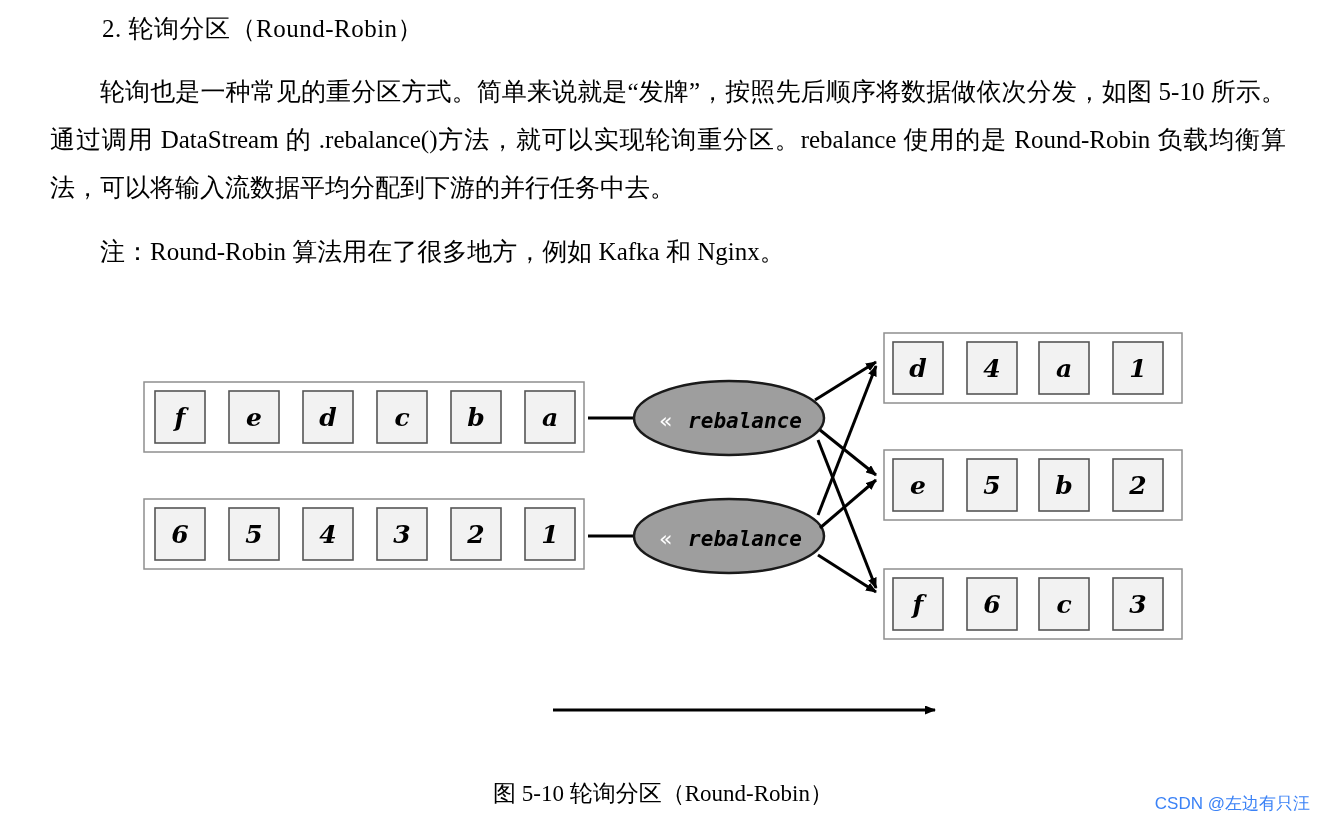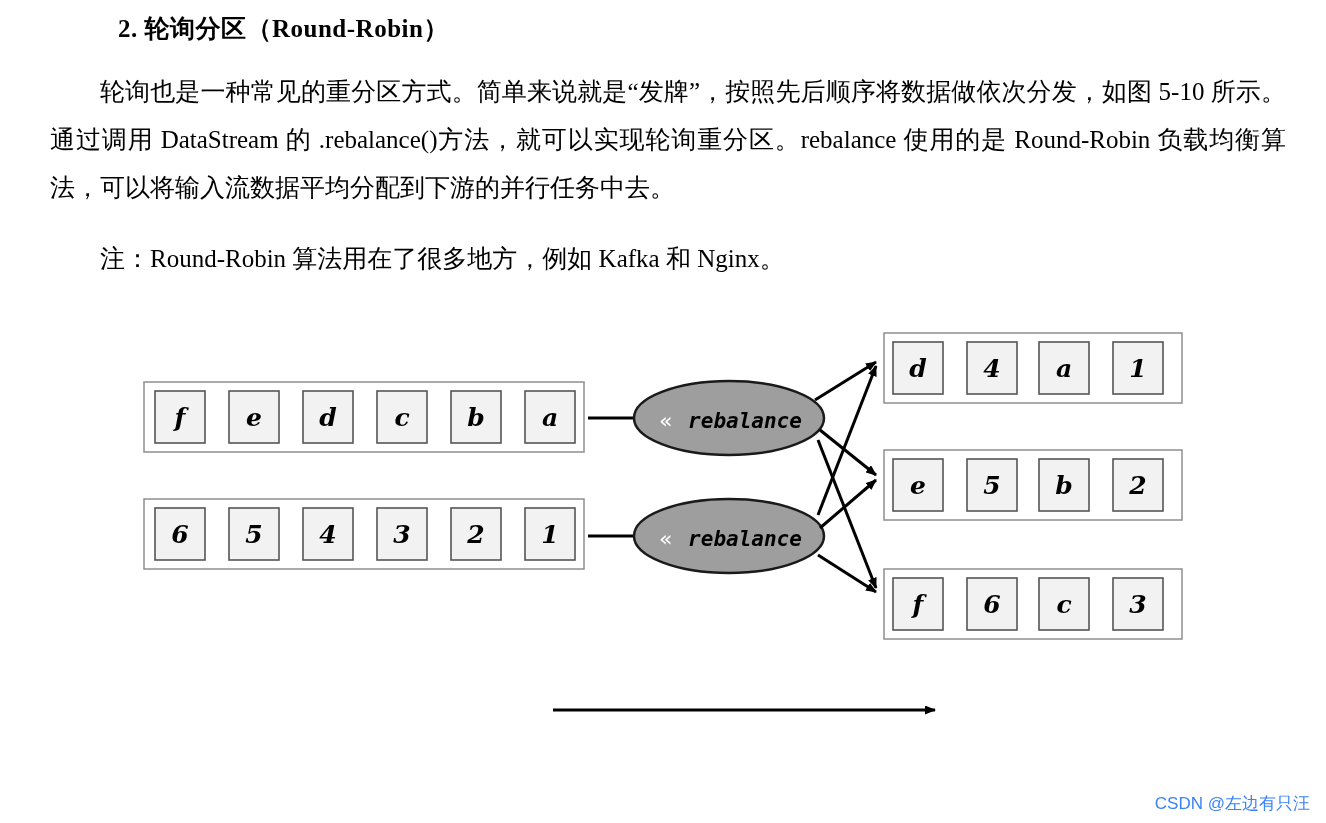--- a/index.html
+++ b/index.html
@@ -17,37 +17,37 @@
   }
   .page {
     position: relative;
     width: 1326px;
     height: 823px;
   }
 
   
   .heading {
     position: absolute;
-    left: 118px;
+    left: 102px;
     top: 12px;
     font-size: 25px;
-    font-weight: bold;
+    font-weight: normal;
     letter-spacing: 0.5px;
   }
   .para {
     position: absolute;
     left: 50px;
     width: 1236px;
     font-size: 25px;
     line-height: 48px;
     text-align: justify;
     text-justify: inter-ideograph;
   }
   #para1 { top: 68px; }
-  #para2 { top: 235px; text-indent: 2em; }
+  #para2 { top: 228px; text-indent: 2em; }
   .indent { text-indent: 2em; display: block; }
 
   
   .figure {
     position: absolute;
     left: 0;
     top: 300px;
     width: 1326px;
     height: 470px;
   }
@@ -227,16 +227,17 @@
         <g>
           <rect x="1113" y="278" width="50" height="52" fill="#f2f2f2" stroke="#555555" stroke-width="1.6"></rect>
           <text x="1138" y="313" text-anchor="middle" font-family="'DejaVu Serif', serif" font-style="italic" font-weight="bold" font-size="25" fill="#000">3</text>
         </g>
       </g>
 
       <line x1="553" y1="410" x2="935" y2="410" stroke="#000" stroke-width="3" marker-end="url(#arrowhead)"></line>
     </svg>
   </div>
 
+  <div class="caption">图 5-10  轮询分区（Round-Robin）</div>
 
   <div class="watermark">CSDN @左边有只汪</div>
 
 </div>
 
 </body></html>

